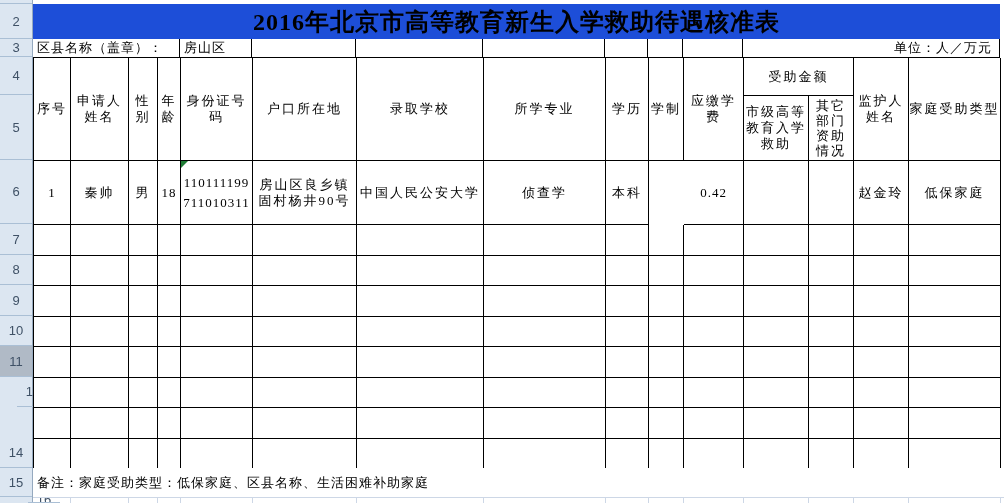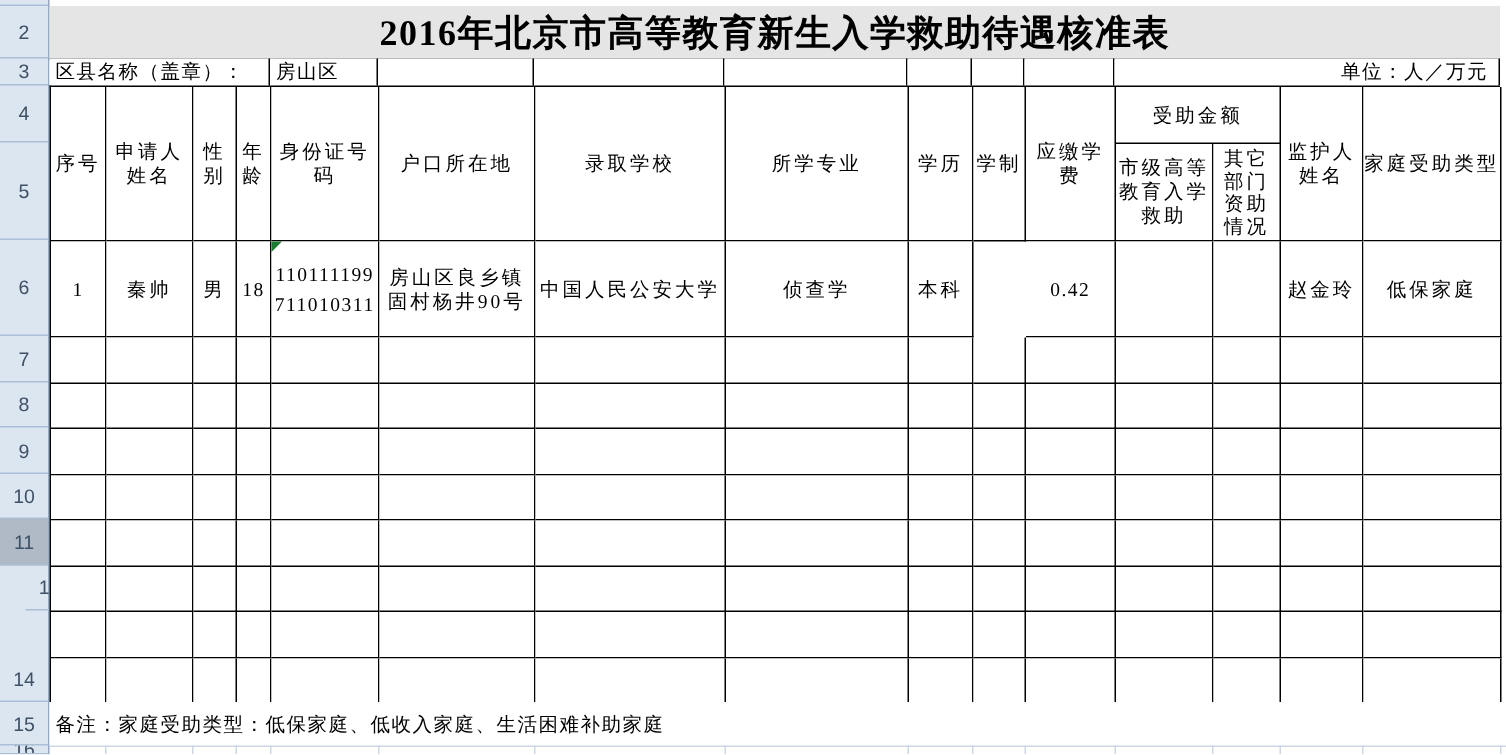--- a/index.html
+++ b/index.html
@@ -31,21 +31,21 @@
     letter-spacing:2px;white-space:pre-line;overflow:visible;background:#fff;
   }
   .cell.num{letter-spacing:1px;line-height:20px;}
   .cell.left{justify-content:flex-start;text-align:left;padding-left:4px;letter-spacing:1px;}
   .cell.right{justify-content:flex-end;text-align:right;padding-right:7px;letter-spacing:1px;}
   .cell.lh15{line-height:15px;}
   
   #title-row{
     position:absolute;left:33px;top:4px;width:967px;height:35px;
     display:flex;align-items:center;justify-content:center;
-    font-size:24px;font-weight:bold;letter-spacing:1px;background:#e5e5e5;
+    font-size:24px;font-weight:bold;letter-spacing:1px;background:#1d4ed8;
   }
   #row3{position:absolute;left:33px;top:39px;width:971px;height:18px;}
   #row3 .cell{border-bottom:none;}
   #row3-line{position:absolute;left:33px;top:39px;width:967px;height:1px;background:#000;}
   #grid{
     position:absolute;left:33px;top:57px;width:967px;height:411px;
     border-left:1px solid var(--table-border,#000);
     border-top:1px solid var(--table-border,#000);box-sizing:border-box;
   }
   #remark-row{
@@ -75,21 +75,21 @@
       <div class="gut-cell" style="top: 160px; height: 64px;">6</div>
       <div class="gut-cell" style="top: 224px; height: 31px;">7</div>
       <div class="gut-cell" style="top: 255px; height: 30px;">8</div>
       <div class="gut-cell" style="top: 285px; height: 31px;">9</div>
       <div class="gut-cell" style="top: 316px; height: 30px;">10</div>
       <div class="gut-cell sel" style="top: 346px; height: 31px;">11</div>
       <div class="gut-cell" style="top: 377px; height: 30px; margin-left: 17px;">12</div>
       <div class="gut-cell" style="top: 407px; height: 31px; margin-left: 48px;">13</div>
       <div class="gut-cell" style="top: 438px; height: 30px;">14</div>
       <div class="gut-cell" style="top: 468px; height: 29px;">15</div>
-      <div class="gut-cell" style="top: 497px; height: 6px;">16</div>
+      <div class="gut-cell" style="top: 497px; height: 6px; margin-left: 28px;">16</div>
     </div>
 
   <div id="title-row" class="cellfree">2016年北京市高等教育新生入学救助待遇核准表</div>
 
   <div id="row3-line"></div>
 
   <div id="row3">
     <div class="cell left" style="left:0;top:0;width:147px;height:18px;">区县名称（盖章）：</div>
     <div class="cell left" style="left:147px;top:0;width:72px;height:18px;">房山区</div>
     <div class="cell" style="left:219px;top:0;width:104px;height:18px;"></div>
@@ -264,21 +264,21 @@
       <div class="cell" style="left: 450px; top: 381px; width: 122px; height: 30px;"></div>
       <div class="cell" style="left: 572px; top: 381px; width: 43px; height: 30px;"></div>
       <div class="cell" style="left: 615px; top: 381px; width: 35px; height: 30px;"></div>
       <div class="cell" style="left: 650px; top: 381px; width: 60px; height: 30px;"></div>
       <div class="cell" style="left: 710px; top: 381px; width: 65px; height: 30px;"></div>
       <div class="cell" style="left: 775px; top: 381px; width: 45px; height: 30px;"></div>
       <div class="cell" style="left: 820px; top: 381px; width: 55px; height: 30px;"></div>
       <div class="cell" style="left: 875px; top: 381px; width: 92px; height: 30px;"></div>
     </div>
 
-  <div id="remark-row">备注：家庭受助类型：低保家庭、低收入家庭、生活困难补助家庭</div>
+  <div id="remark-row">备注：家庭受助类型：低保家庭、区县名称、生活困难补助家庭</div>
 
 <div class="lightline" style="left: 33px; top: 497px; width: 971px; height: 1px;"></div>
     <div class="lightline" style="left: 70px; top: 497px; width: 1px; height: 6px;"></div>
     <div class="lightline" style="left: 128px; top: 497px; width: 1px; height: 6px;"></div>
     <div class="lightline" style="left: 157px; top: 497px; width: 1px; height: 6px;"></div>
     <div class="lightline" style="left: 180px; top: 497px; width: 1px; height: 6px;"></div>
     <div class="lightline" style="left: 252px; top: 497px; width: 1px; height: 6px;"></div>
     <div class="lightline" style="left: 356px; top: 497px; width: 1px; height: 6px;"></div>
     <div class="lightline" style="left: 483px; top: 497px; width: 1px; height: 6px;"></div>
     <div class="lightline" style="left: 605px; top: 497px; width: 1px; height: 6px;"></div>

